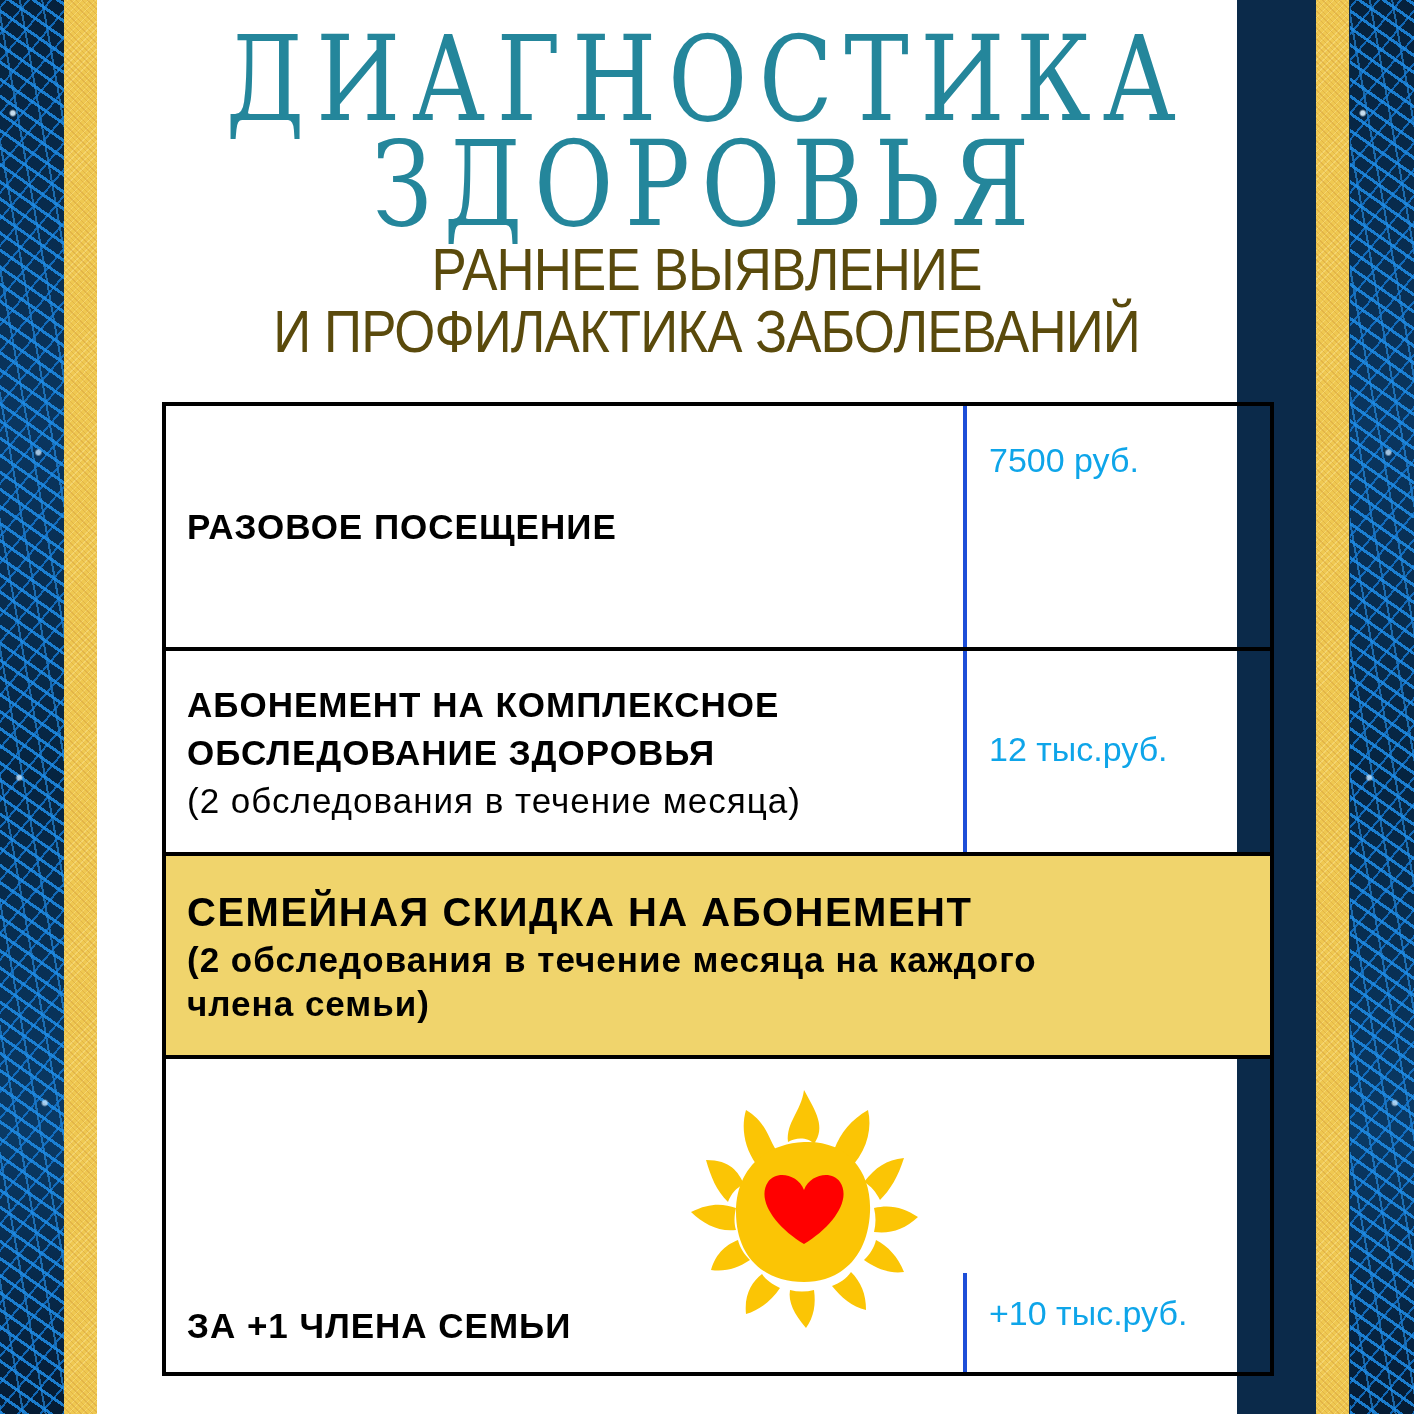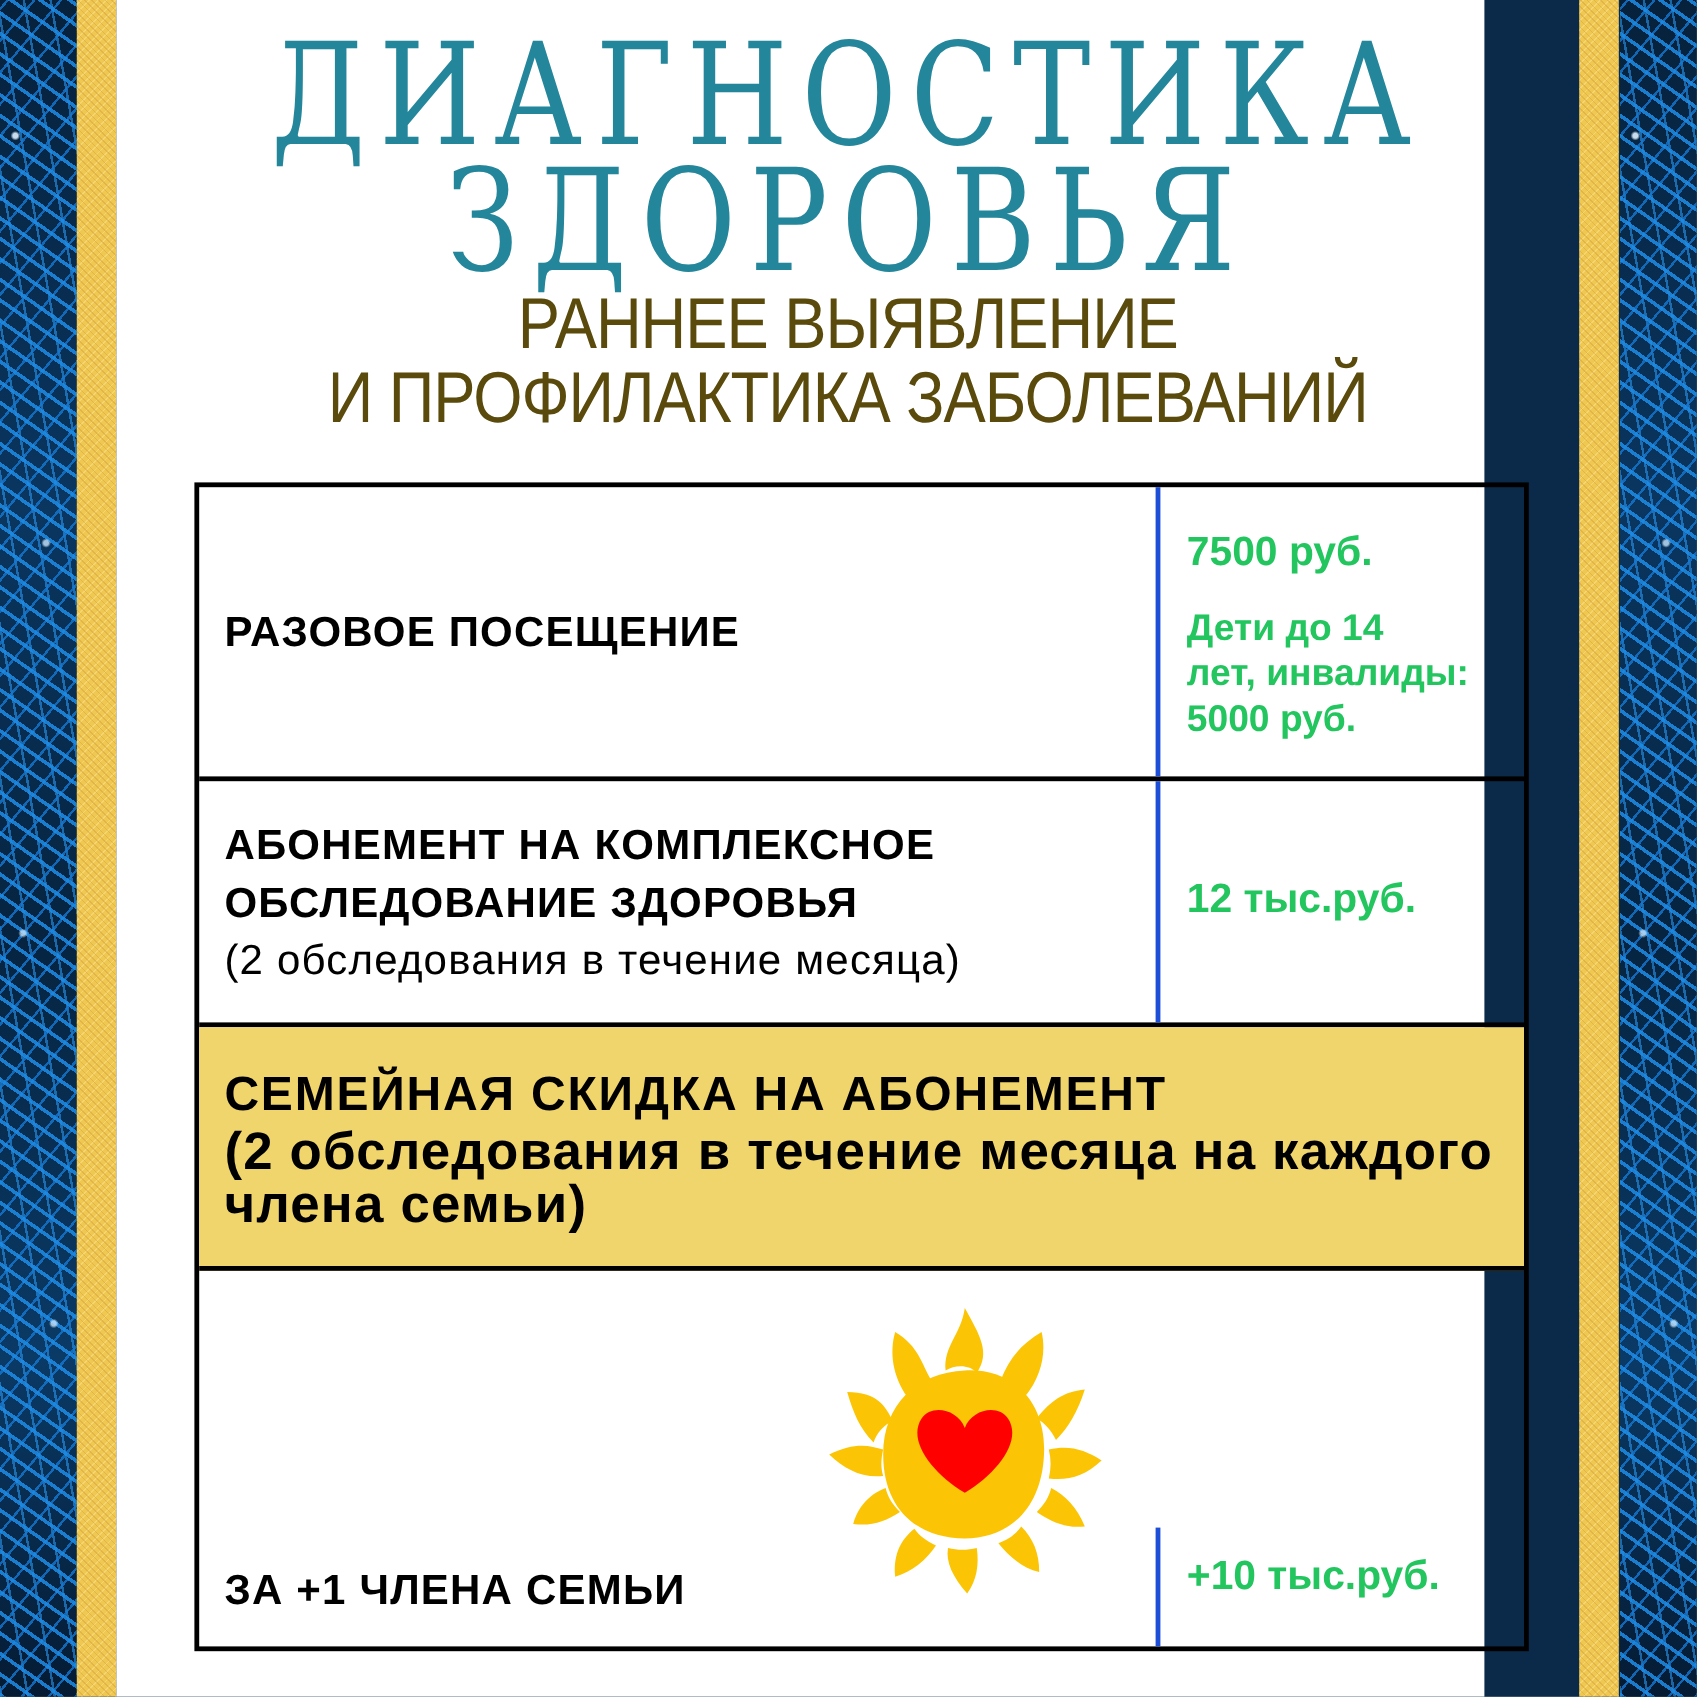--- a/index.html
+++ b/index.html
@@ -54,21 +54,21 @@
 
   .table {
     position: absolute; left: 162px; top: 402px; width: 1112px; height: 974px;
     box-sizing: border-box; border: 4px solid #000;
   }
   .row { position: absolute; left: 0; width: 1104px; box-sizing: border-box; }
   .row.bordered { border-bottom: 4px solid #000; }
   .cell-left { position: absolute; left: 0; top: 0; bottom: 0; width: 801px; border-right: 4px solid #1d4ed8; box-sizing: border-box; }
   .cell-right { position: absolute; left: 801px; right: 0; top: 0; bottom: 0; }
   .txt { position: absolute; left: 21px; color: #000; font-weight: bold; font-size: 35px; line-height: 1.2; letter-spacing: 1px; }
-  .txt-r { position: absolute; left: 22px; color: #22c55e; font-weight: bold; font-size: 34px; line-height: 1.2; }
+  .txt-r { position: absolute; left: 22px; color: #0ea5e9; font-weight: normal; font-size: 34px; line-height: 1.2; }
   .normal { font-weight: normal; letter-spacing: 1px; }
   .family-row { background: #f0d46c; }
   .sun {
     position: absolute; left: 676px; top: 1082px; width: 256px; height: 250px; pointer-events: none;
   }
 </style>
 </head>
 <body>
 
 <div class="bg-side bg-left"></div>
@@ -84,44 +84,39 @@
 </div>
 
 <div class="table">
 
   <div class="row bordered" style="top:0; height:245px;">
     <div class="cell-left">
       <div class="txt" style="top:100px;">РАЗОВОЕ ПОСЕЩЕНИЕ</div>
     </div>
     <div class="cell-right">
       <div class="txt-r" style="top:34px;">7500 руб.</div>
-      <div class="txt-r" style="top:98px; font-size:31px; line-height:38px;">
-        <div>Дети до 14</div>
-        <div>лет, инвалиды:</div>
-        <div>5000 руб.</div>
-      </div>
     </div>
   </div>
 
   <div class="row bordered" style="top:245px; height:205px;">
     <div class="cell-left">
       <div class="txt" style="top:30px; line-height:48px;">
         <div>АБОНЕМЕНТ НА КОМПЛЕКСНОЕ</div>
         <div>ОБСЛЕДОВАНИЕ ЗДОРОВЬЯ</div>
         <div class="normal">(2 обследования в течение месяца)</div>
       </div>
     </div>
     <div class="cell-right">
       <div class="txt-r" style="top:78px;">12 тыс.руб.</div>
     </div>
   </div>
 
   <div class="row bordered family-row" style="top:450px; height:203px;">
     <div class="txt" style="top:32px; font-size:40px; letter-spacing:1.5px;">СЕМЕЙНАЯ СКИДКА НА АБОНЕМЕНТ</div>
-    <div class="txt" style="top:82px; line-height:44px; font-size:44px;">
+    <div class="txt" style="top:82px; line-height:44px; font-size:35px;">
       <div>(2 обследования в течение месяца на каждого</div>
       <div>члена семьи)</div>
     </div>
   </div>
 
 
 
   <div class="row" style="top:867px; height:99px;padding-left:11px;">
     <div class="cell-left">
       <div class="txt" style="top:32px;">ЗА +1 ЧЛЕНА СЕМЬИ</div>

